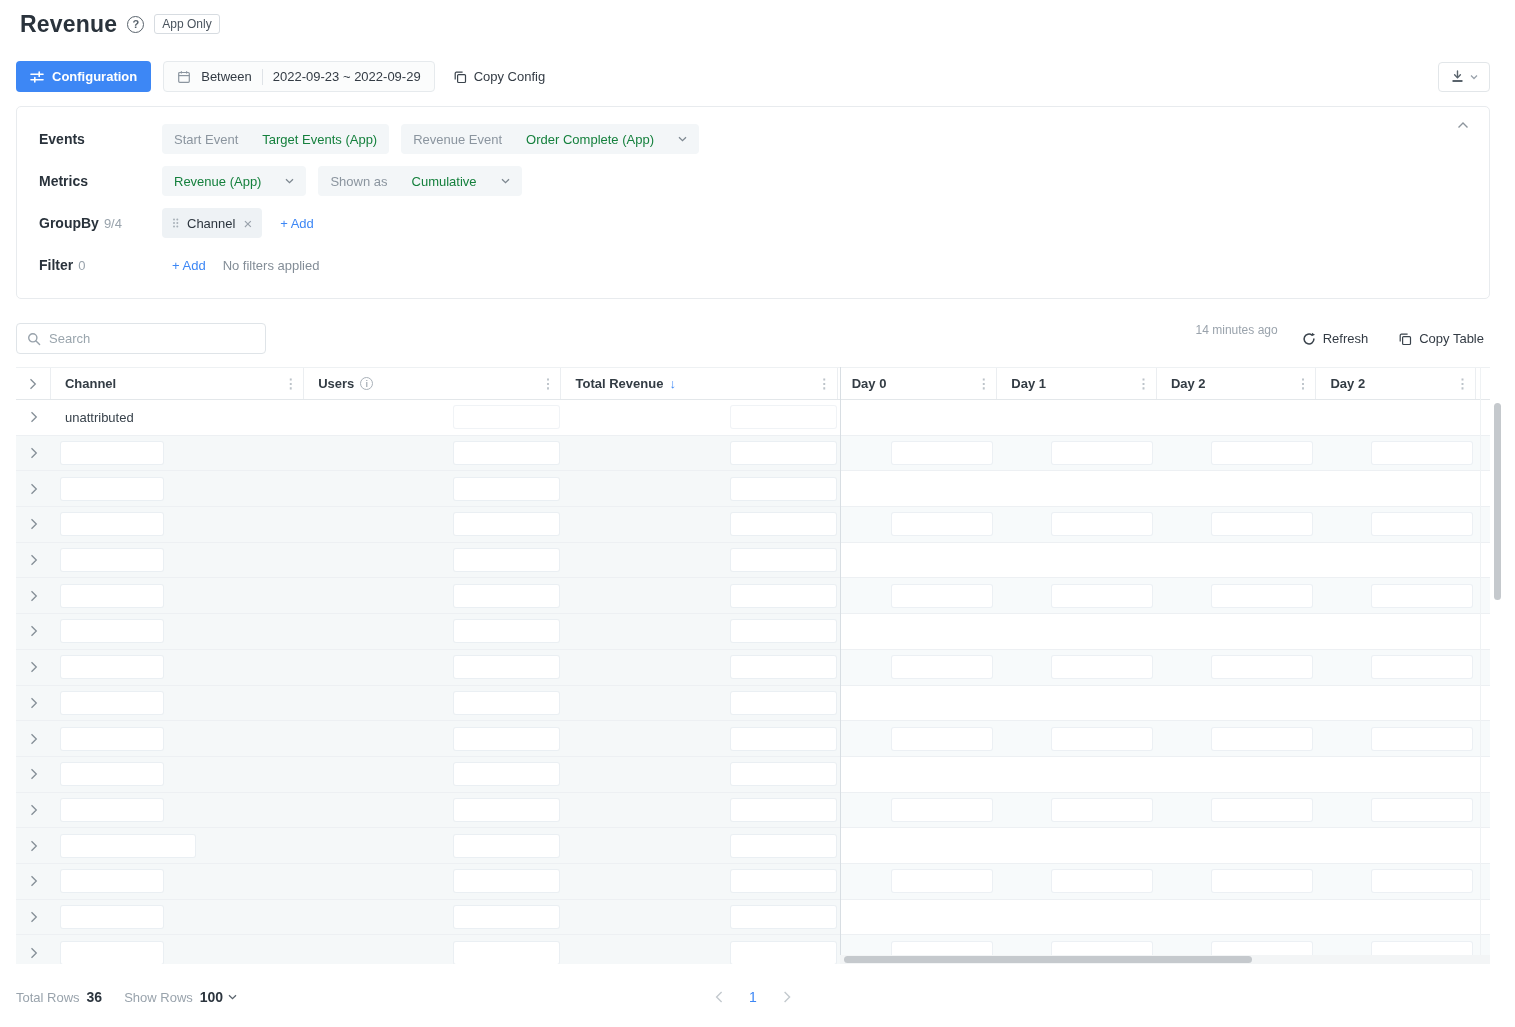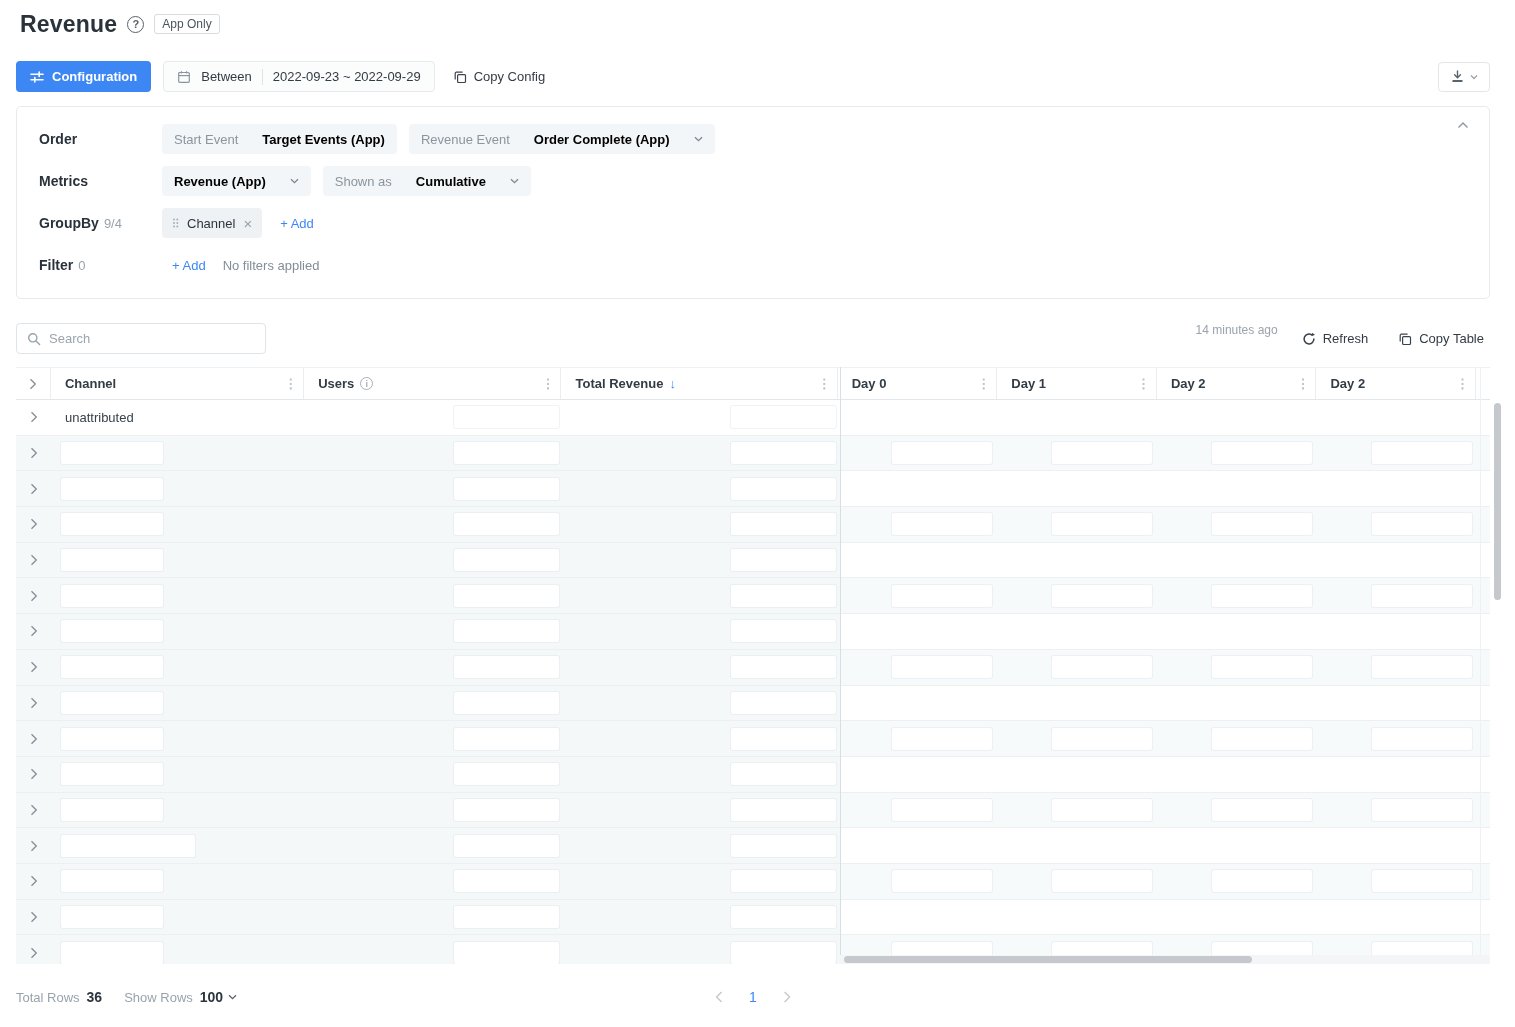--- a/index.html
+++ b/index.html
@@ -29,21 +29,21 @@
 
   
   .config-card { position:relative; margin:14px 25px 0 16px; padding:17px 22px 16px 22px;
     border:1px solid #e8ebee; border-radius:5px; }
   .cfg-row { display:flex; align-items:center; min-height:30px; margin-bottom:12px; }
   .cfg-row:last-child { margin-bottom:2px; }
   .cfg-label { width:123px; font-size:14px; font-weight:700; color:#29323b; flex:none; }
   .cfg-label .count { font-weight:400; color:#99a3ac; font-size:13px; margin-left:5px; }
   .pill { display:inline-flex; align-items:center; gap:24px; height:30px; padding:0 12px;
     background:#f3f6f8; border-radius:4px; font-size:13px; margin-right:12px; }
-  .plabel { color:#8b959f; } .pvalue { color:#000000;font-weight:bold; }
+  .plabel { color:#8b959f; } .pvalue { color:#15803d; }
   .chip { display:inline-flex; align-items:center; gap:8px; height:30px; padding:0 10px;
     background:#eef2f5; border-radius:4px; font-size:13px; color:#2c353e; margin-right:18px; }
   .chip .x { color:#98a1aa; font-size:15px; line-height:1; }
   .link-add { color:#3d87f5; font-size:13px; }
   .muted { color:#838d97; font-size:13px; margin-left:17px; }
   .collapse-btn { position:absolute; top:14px; right:20px; }
 
   
   .table-controls { display:flex; align-items:center; margin:24px 25px 0 16px; }
   .search-box { display:flex; align-items:center; gap:8px; width:250px; height:31px;
@@ -158,21 +158,21 @@
 </div>
 
 <div class="config-card">
   <span class="collapse-btn">
     <svg width="12" height="8" viewBox="0 0 12 8">
         <polyline points="1.5,6.5 6,2 10.5,6.5" fill="none" stroke="#8d959d" stroke-width="1.4"></polyline>
       </svg>
   </span>
 
   <div class="cfg-row">
-    <span class="cfg-label">Order</span>
+    <span class="cfg-label">Events</span>
     <span class="pill">
       <span class="plabel">Start Event</span>
       <span class="pvalue">Target Events (App)</span>
     </span>
     <span class="pill">
       <span class="plabel">Revenue Event</span>
       <span class="pvalue">Order Complete (App)</span>
       <span>
         <svg width="9" height="6" viewBox="0 0 9 6">
             <polyline points="1,1.3 4.5,4.7 8,1.3" fill="none" stroke="#7d8790" stroke-width="1.3"></polyline>

